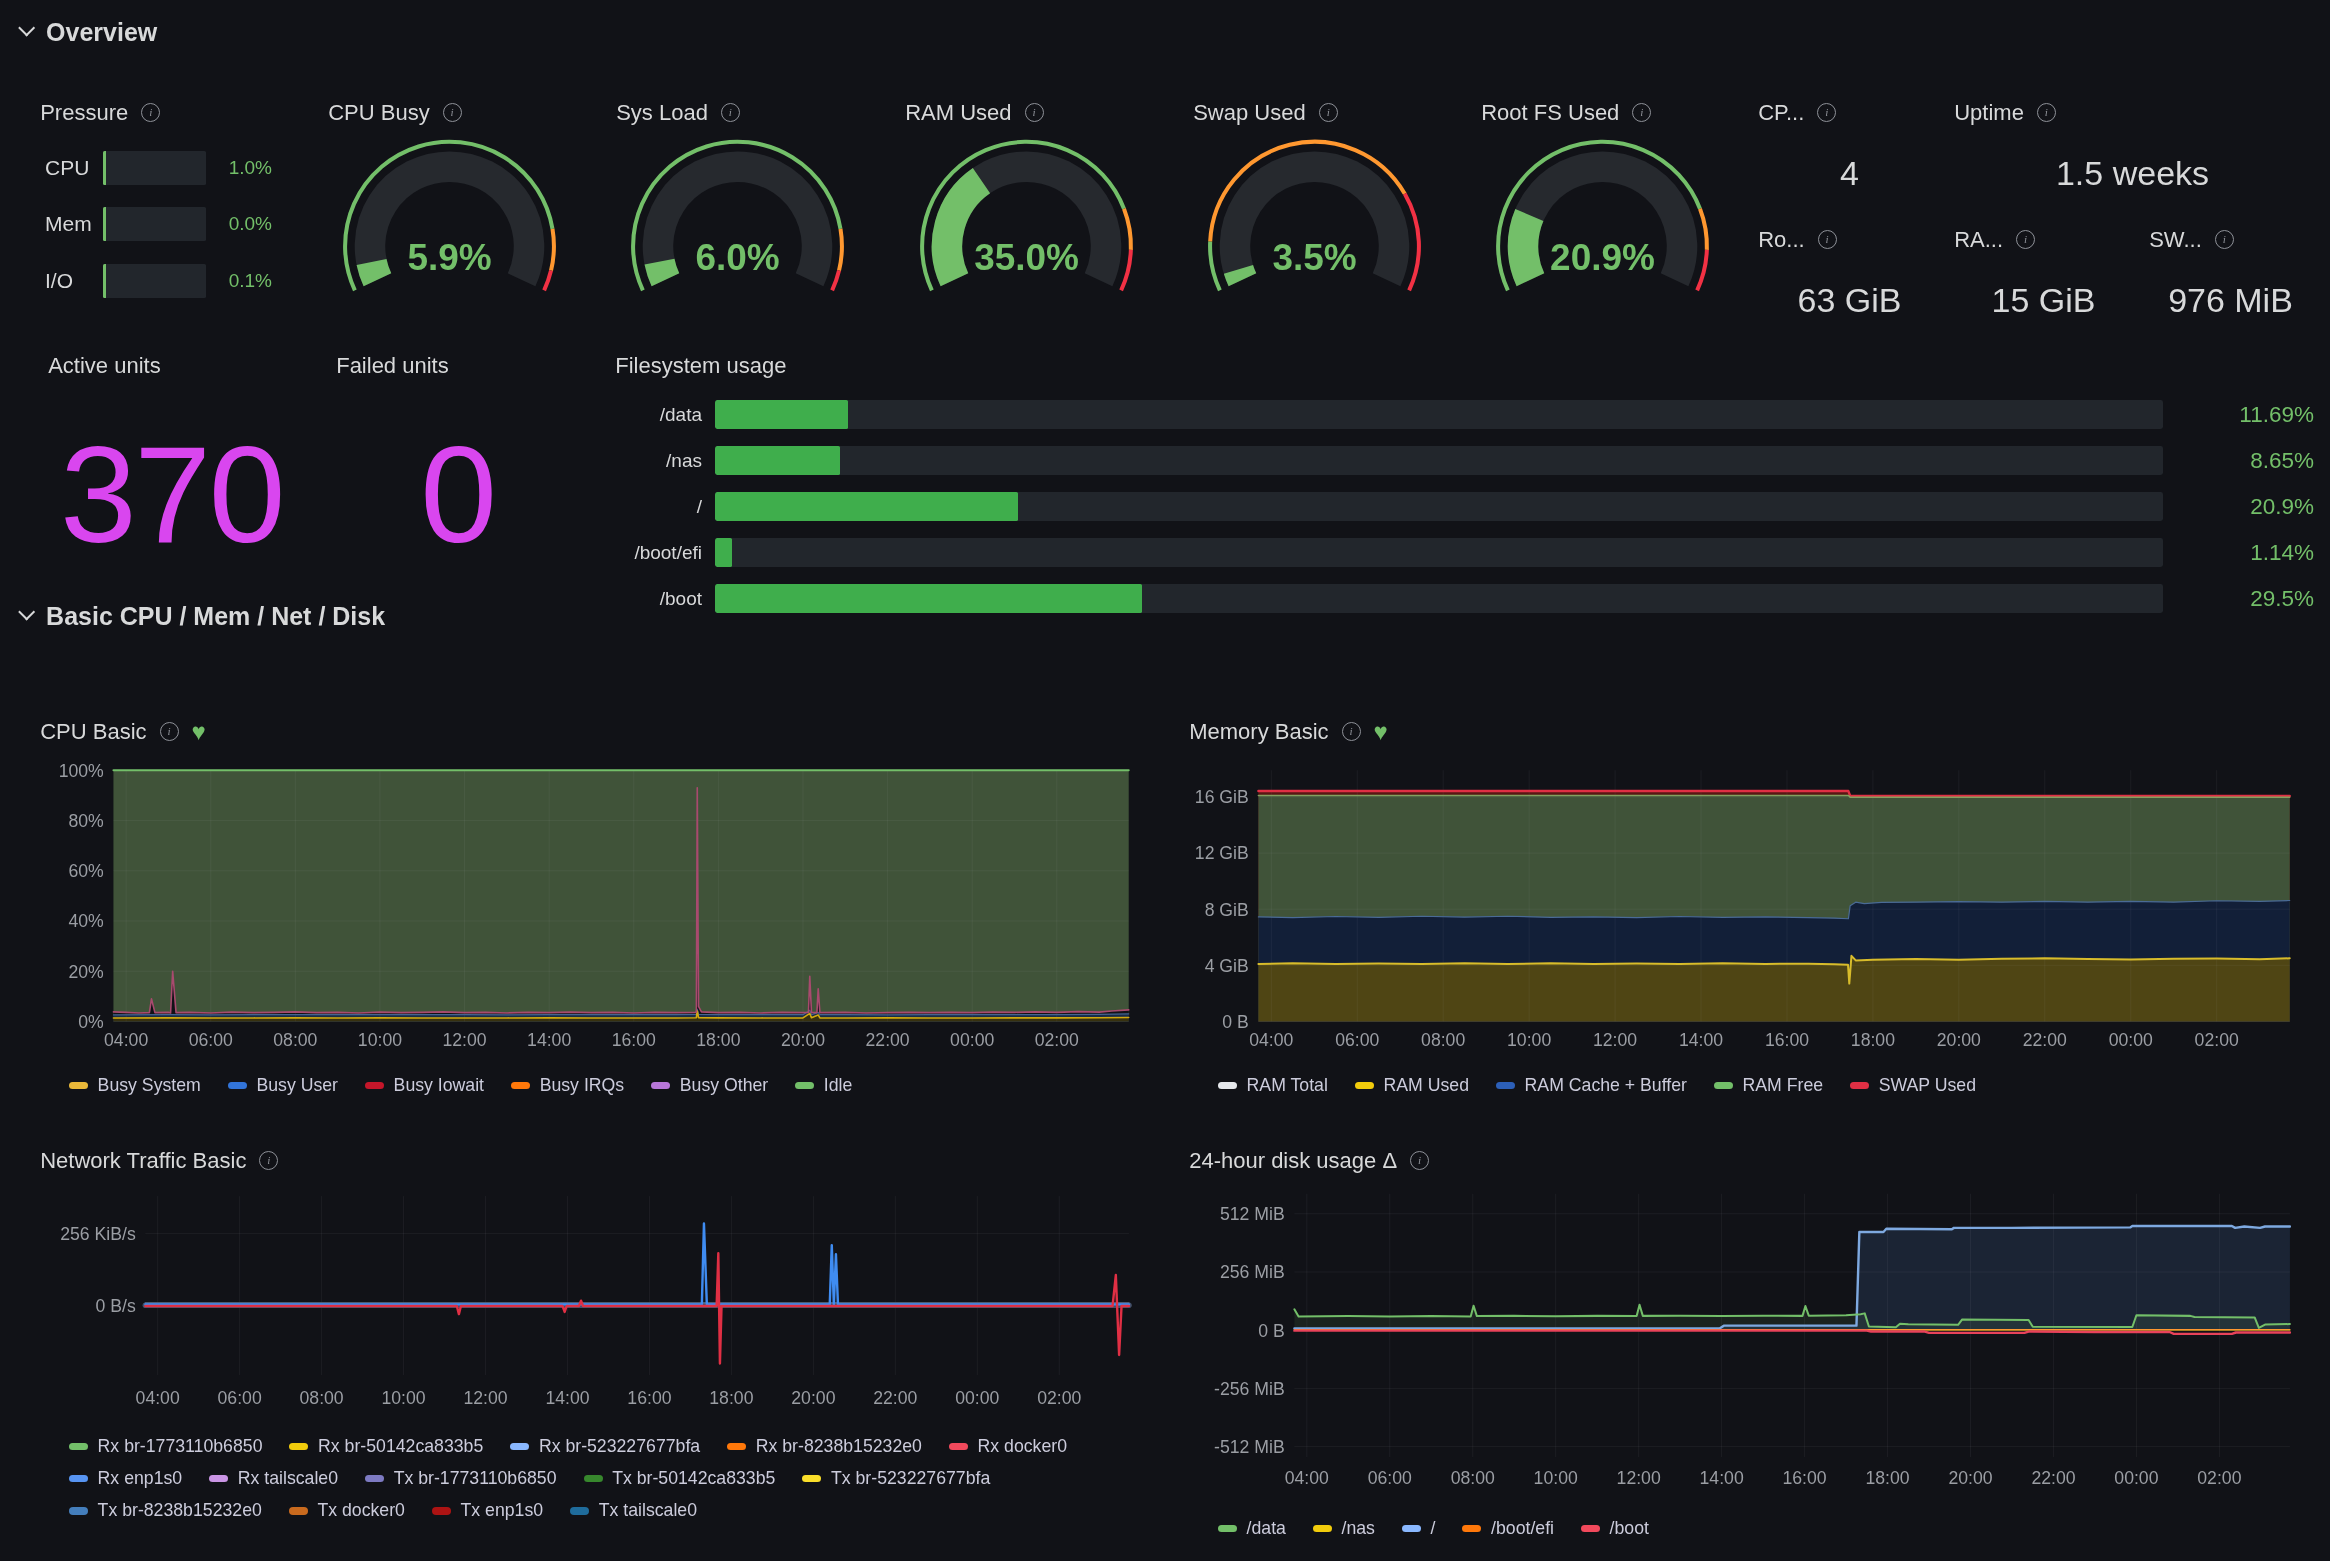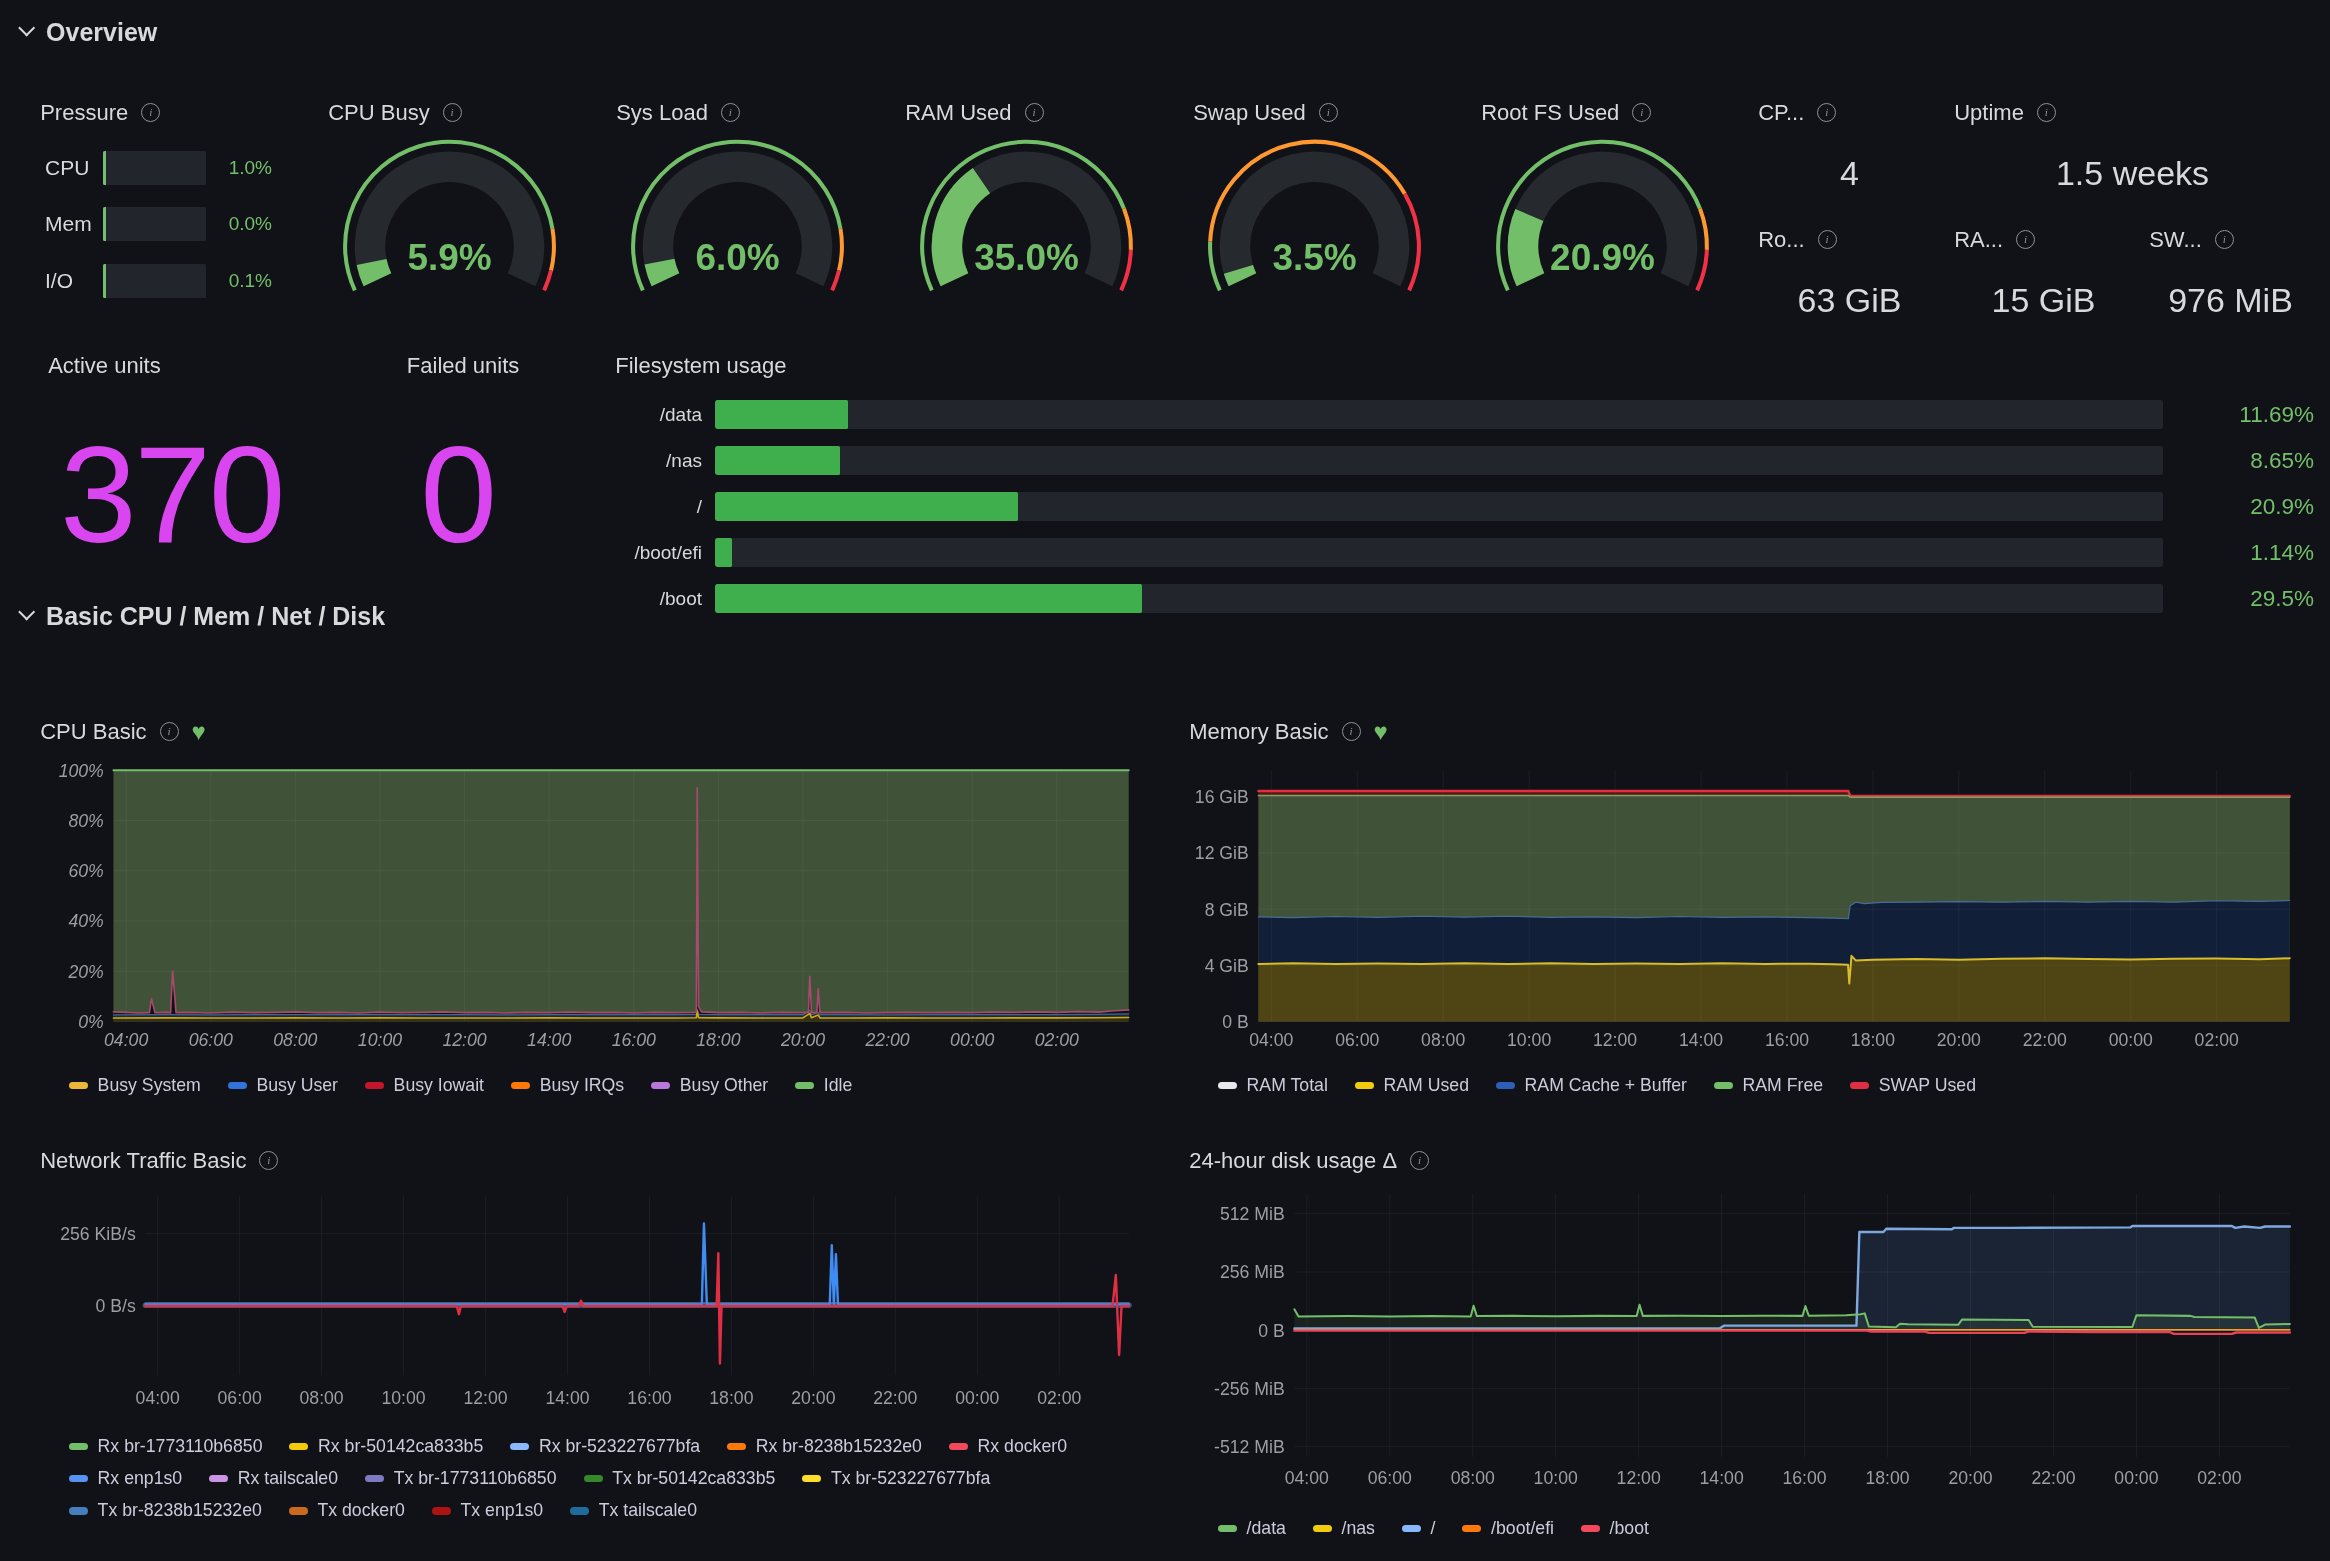--- a/index.html
+++ b/index.html
@@ -182,21 +182,21 @@
     <div class="stat-value">976 MiB</div>
   </div>
 
   <div class="panel" style="left:37px;top:341px;width:269px;height:273px;">
     <div class="panel-title-row" style="padding-left:11.2px;">
       <span class="panel-title">Active units</span>
     </div>
     <div class="big-stat">370</div>
   </div>
   <div class="panel" style="left:325px;top:341px;width:265px;height:273px;">
-    <div class="panel-title-row" style="padding-left:11.2px;justify-content:center;">
+    <div class="panel-title-row" style="padding-left:11.2px;">
       <span class="panel-title">Failed units</span>
     </div>
     <div class="big-stat">0</div>
   </div>
 
   <div class="panel" style="left:612px;top:341px;width:1702px;height:277px;">
     <div class="panel-title-row">
       <span class="panel-title">Filesystem usage</span>
     </div>
     <div class="fs-rows" id="fs-rows">
@@ -242,21 +242,21 @@
     <span class="chev"></span>
     <span>Basic CPU / Mem / Net / Disk</span>
   </div>
 
   <div class="panel" style="left:37px;top:707px;width:1116px;height:406px;">
     <div class="panel-title-row">
       <span class="panel-title">CPU Basic</span>
       <span class="info-icon">i</span>
       <span class="heart-icon">♥</span>
     </div>
-    <div style="margin-top:8px;font-style:italic;"><svg width="1116" height="309" viewBox="0 0 1390 385">
+    <div style="margin-top:8px;"><svg width="1116" height="309" viewBox="0 0 1390 385">
           <path d="M95.0 19.0 L1360.0 19.0 L 1360.0 332.0 L 95.0 332.0 Z" fill="#405339" stroke="none"></path>
           <path d="M95.0 320.1 L110.8 320.7 L126.6 321.4 L139.8 321.0 L142.4 303.8 L146.7 321.0 L163.5 320.7 L166.2 321.4 L168.8 269.4 L173.0 321.0 L189.9 320.7 L216.2 321.4 L242.6 320.4 L268.9 321.0 L295.3 320.7 L321.6 320.1 L348.0 321.0 L374.4 320.7 L400.7 321.4 L427.1 320.4 L453.4 321.0 L479.8 320.7 L506.1 320.1 L532.5 321.0 L558.8 320.7 L585.2 321.4 L611.5 320.7 L637.9 321.0 L664.3 320.4 L690.6 321.0 L717.0 320.7 L743.3 321.4 L769.7 320.7 L796.0 321.0 L819.7 320.7 L821.3 320.4 L822.4 40.9 L824.0 313.2 L827.6 320.1 L848.7 321.0 L875.1 320.7 L901.4 321.4 L927.8 320.7 L954.1 321.0 L961.0 320.7 L962.6 275.7 L964.7 320.7 L971.5 321.0 L973.1 291.3 L975.2 321.0 L1006.9 320.7 L1033.2 321.4 L1059.6 321.0 L1085.9 320.7 L1112.3 321.0 L1138.6 320.7 L1165.0 321.0 L1191.3 320.4 L1217.7 320.7 L1244.0 320.1 L1270.4 320.7 L1296.8 319.8 L1323.1 320.4 L1338.9 318.9 L1360.0 317.6 L 1360.0 332.0 L 95.0 332.0 Z" fill="#111217" stroke="none"></path>
           <path d="M95.0 323.9 L163.5 323.5 L216.2 323.7 L268.9 323.5 L321.6 323.4 L374.4 323.5 L427.1 323.5 L479.8 323.6 L532.5 323.5 L585.2 323.7 L637.9 323.5 L690.6 323.6 L743.3 323.5 L796.0 323.5 L821.3 323.2 L822.4 317.0 L824.0 323.2 L848.7 323.5 L901.4 323.6 L954.1 323.5 L962.6 317.9 L964.7 323.5 L973.1 320.7 L975.2 323.5 L1006.9 323.6 L1059.6 323.7 L1112.3 323.5 L1165.0 323.6 L1217.7 323.5 L1270.4 323.4 L1323.1 323.2 L1360.0 322.6 L 1360.0 332.0 L 95.0 332.0 Z" fill="#182c49" stroke="none"></path>
           <path d="M95.0 327.6 L163.5 327.5 L216.2 327.6 L268.9 327.6 L321.6 327.5 L374.4 327.6 L427.1 327.5 L479.8 327.6 L532.5 327.6 L585.2 327.6 L637.9 327.5 L690.6 327.6 L743.3 327.6 L796.0 327.6 L821.3 327.3 L822.4 318.9 L824.0 327.3 L848.7 327.5 L901.4 327.6 L954.1 327.5 L962.6 322.0 L964.7 327.3 L973.1 323.9 L975.2 327.5 L1006.9 327.6 L1059.6 327.5 L1112.3 327.6 L1165.0 327.6 L1217.7 327.5 L1270.4 327.5 L1323.1 327.3 L1360.0 327.0 L 1360.0 332.0 L 95.0 332.0 Z" fill="#37310f" stroke="none"></path>
           <line x1="95" x2="1360" y1="19" y2="19" stroke="rgba(204,210,220,0.08)" stroke-width="1"></line>
           <text x="83" y="27" text-anchor="end" font-size="22" fill="#9b9ea4">100%</text>
           <line x1="95" x2="1360" y1="81.6" y2="81.6" stroke="rgba(204,210,220,0.08)" stroke-width="1"></line>
           <text x="83" y="89.6" text-anchor="end" font-size="22" fill="#9b9ea4">80%</text>
           <line x1="95" x2="1360" y1="144.20000000000002" y2="144.20000000000002" stroke="rgba(204,210,220,0.08)" stroke-width="1"></line>
           <text x="83" y="152.20000000000002" text-anchor="end" font-size="22" fill="#9b9ea4">60%</text>

